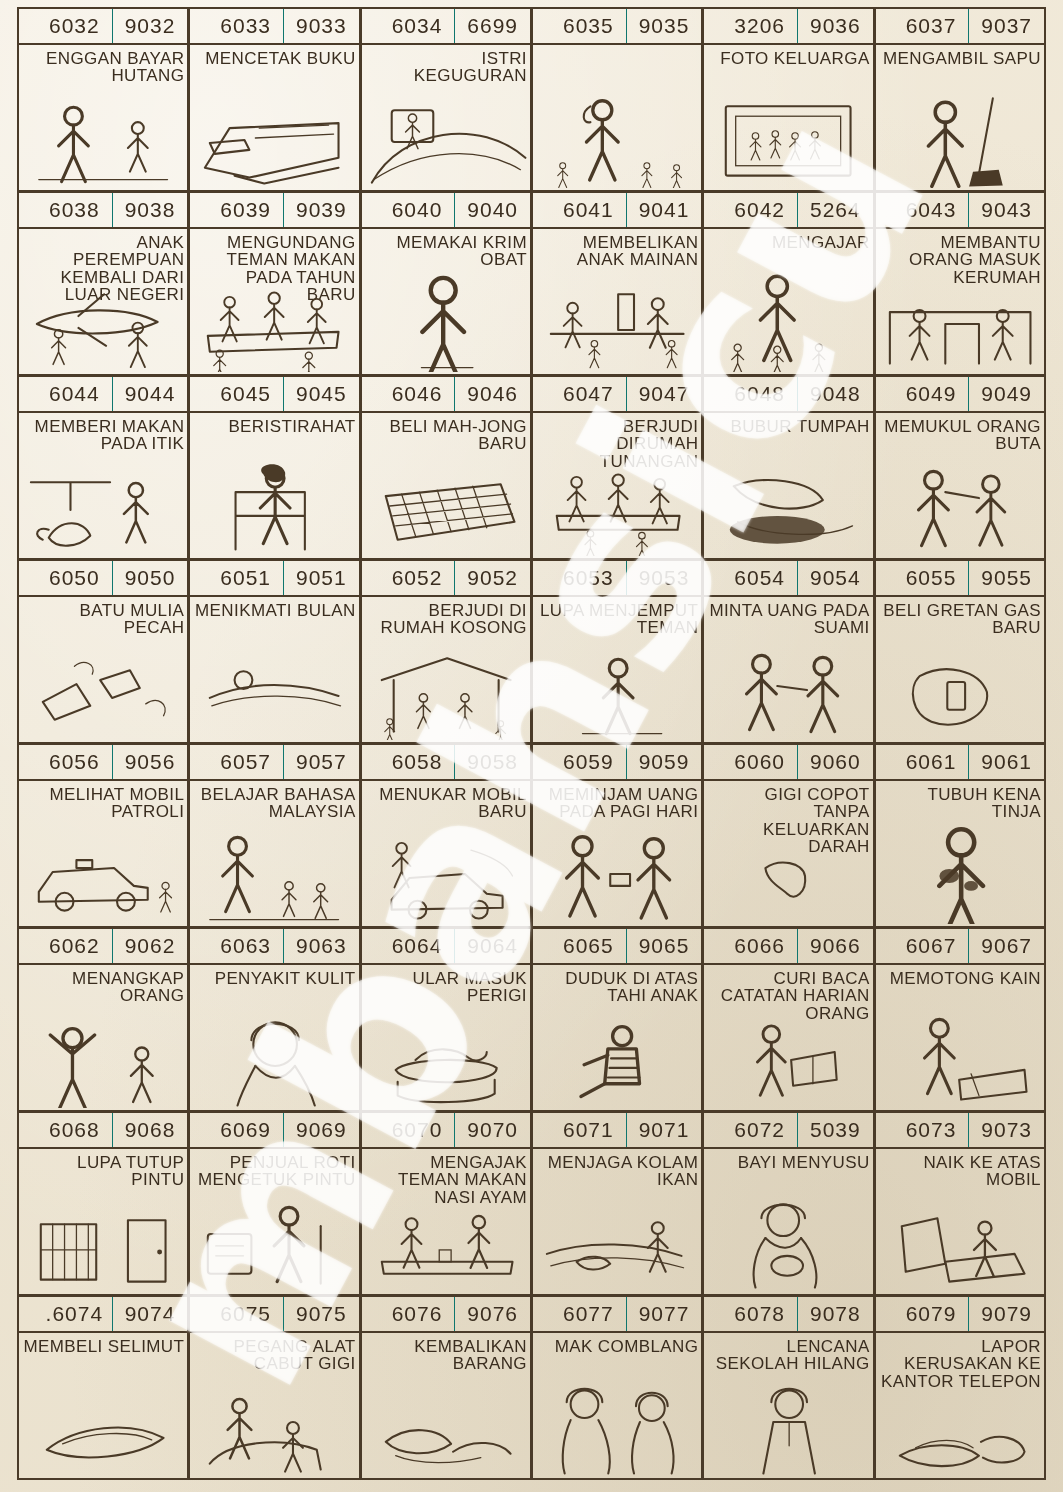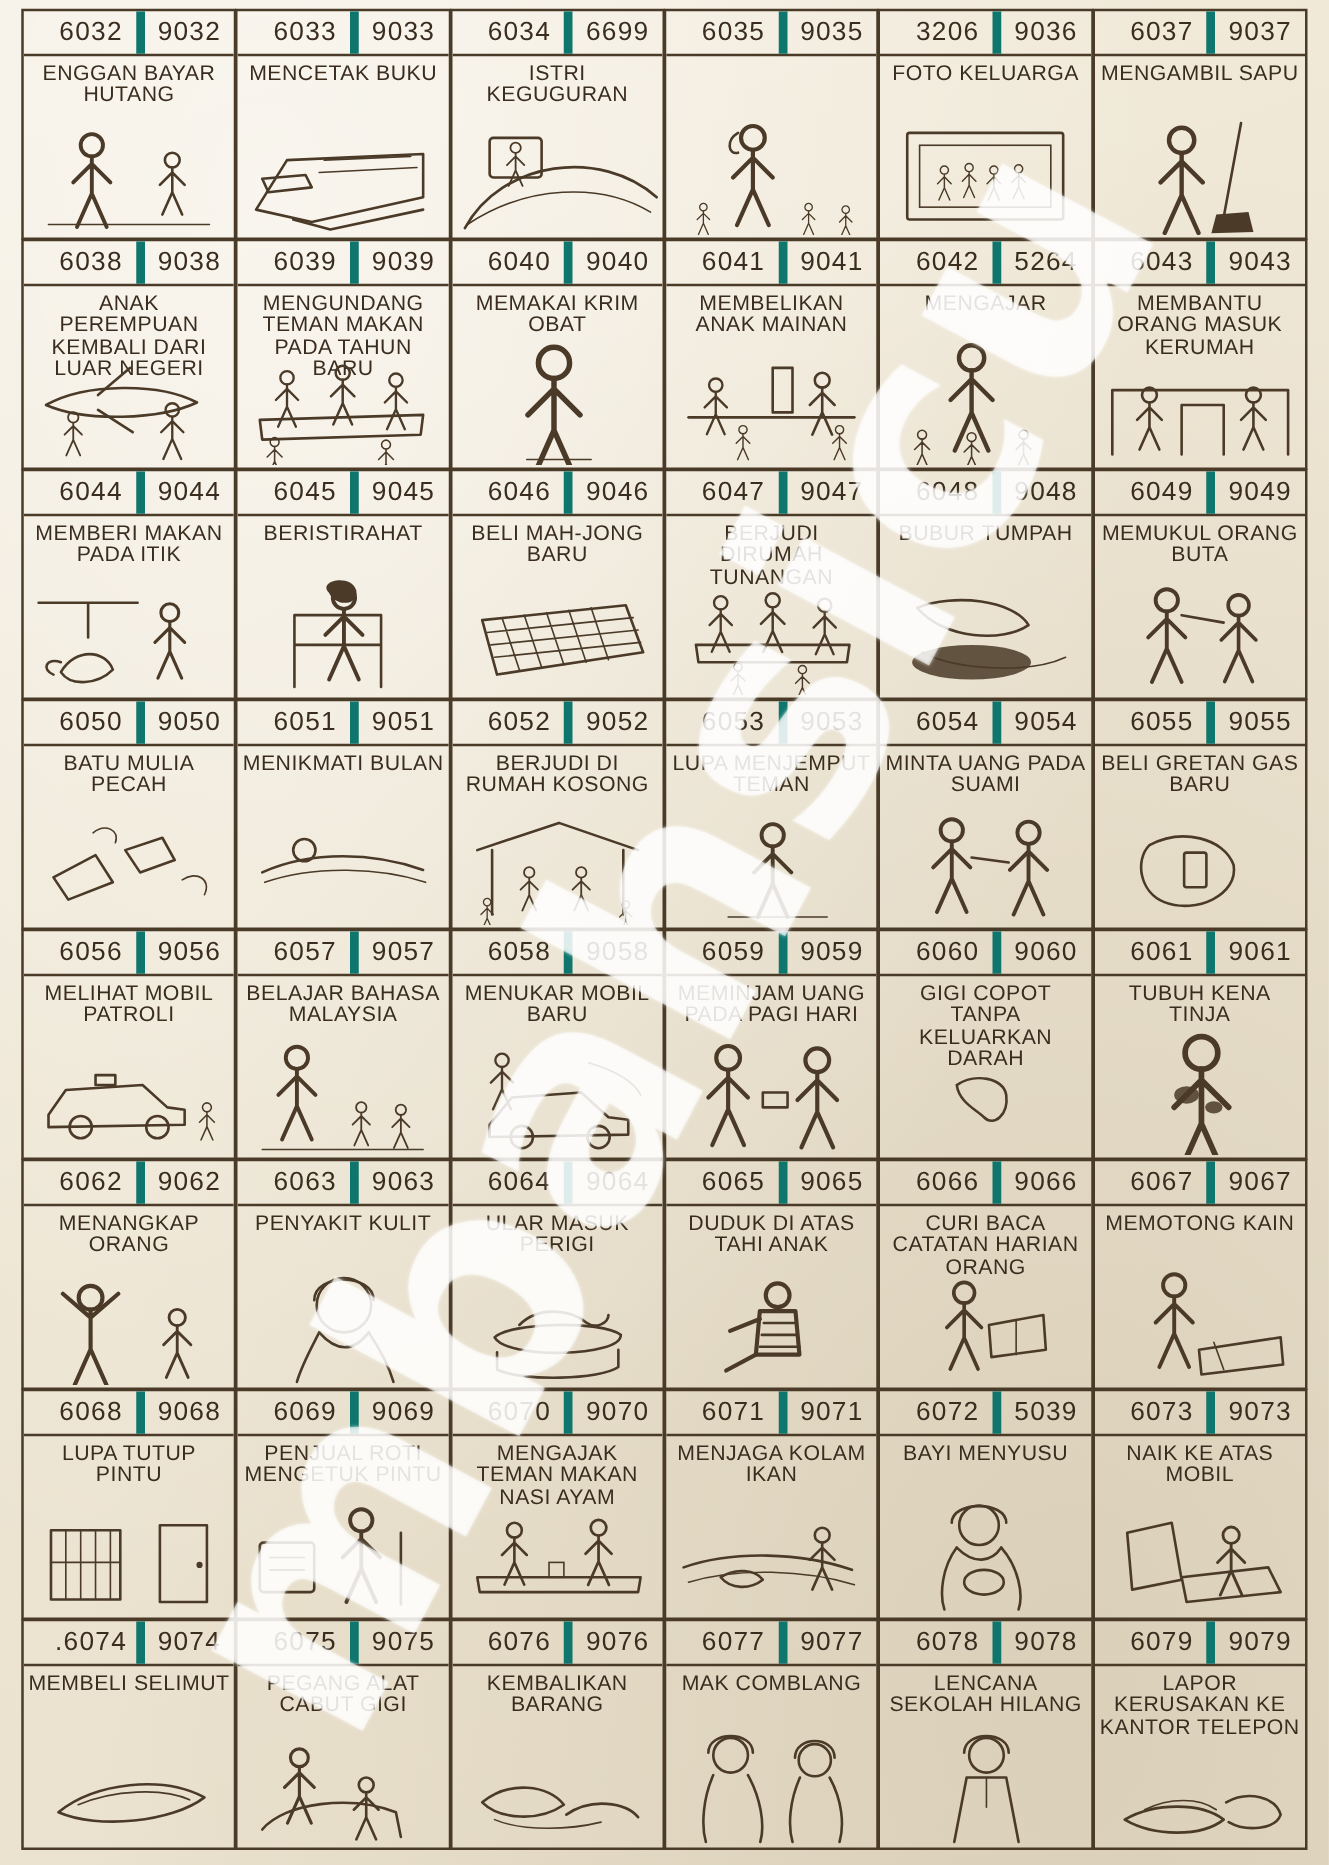--- a/index.html
+++ b/index.html
@@ -78,26 +78,26 @@
     flex: 1 1 50%;
     display: flex;
     align-items: center;
     justify-content: center;
     font-size: 21px;
     letter-spacing: 1px;
     color: #3a2d1f;
     font-family: "Liberation Sans", sans-serif;
   }
   .num.left {
-    border-right: 7px solid #0f766e;
+    border-right: 1px solid #0f766e;
     padding-left: 18px;
   }
 
   .caption {
-    text-align: center;
+    text-align: right;
     font-size: 17px;
     line-height: 1.02;
     padding: 5px 3px 0 3px;
     letter-spacing: 0.4px;
     color: #3a2d1f;
     text-transform: uppercase;
     min-height: 20px;
   }
 
   .art {

